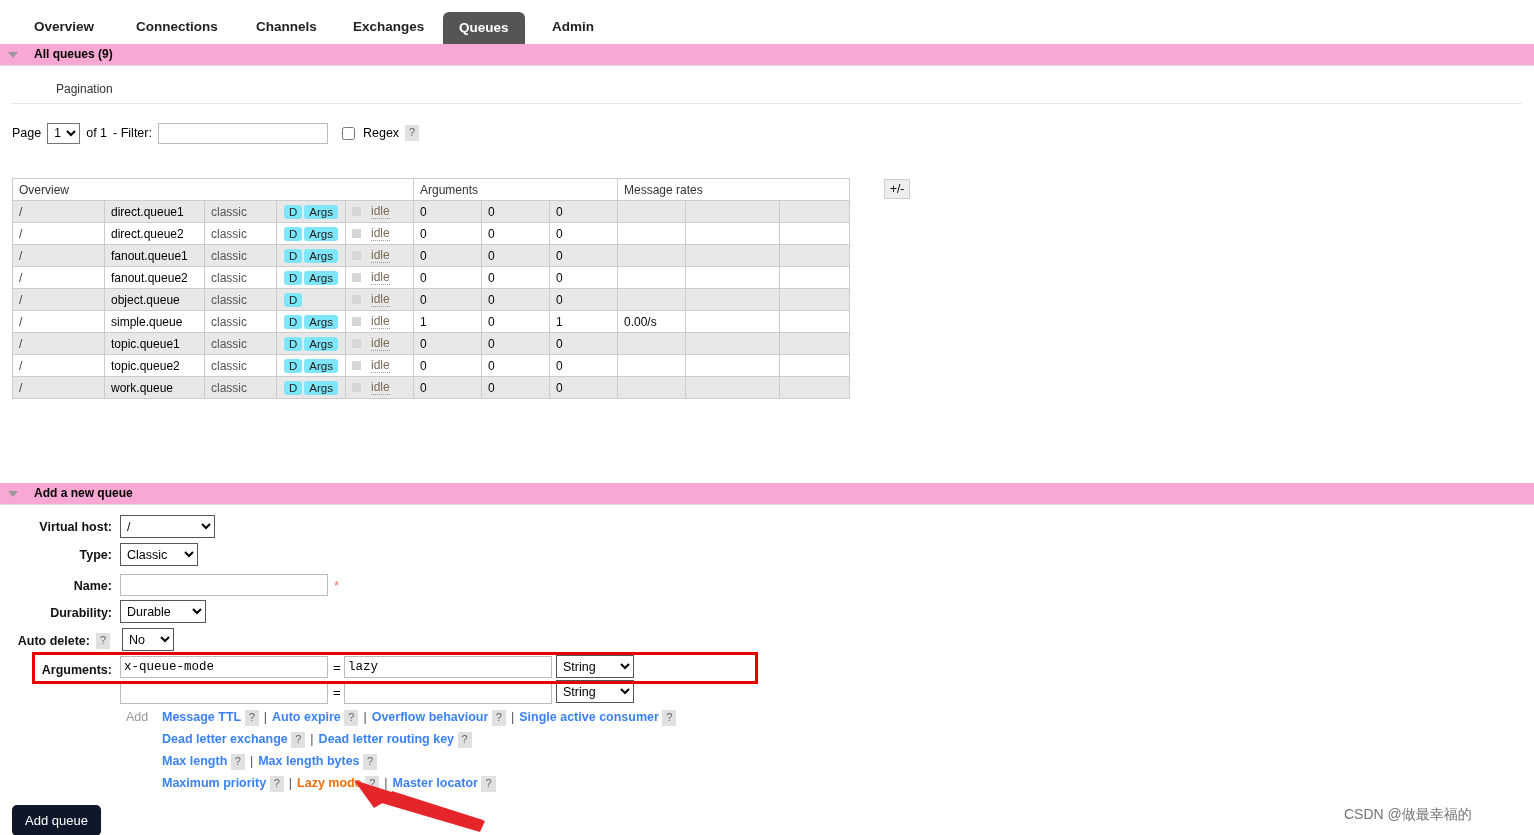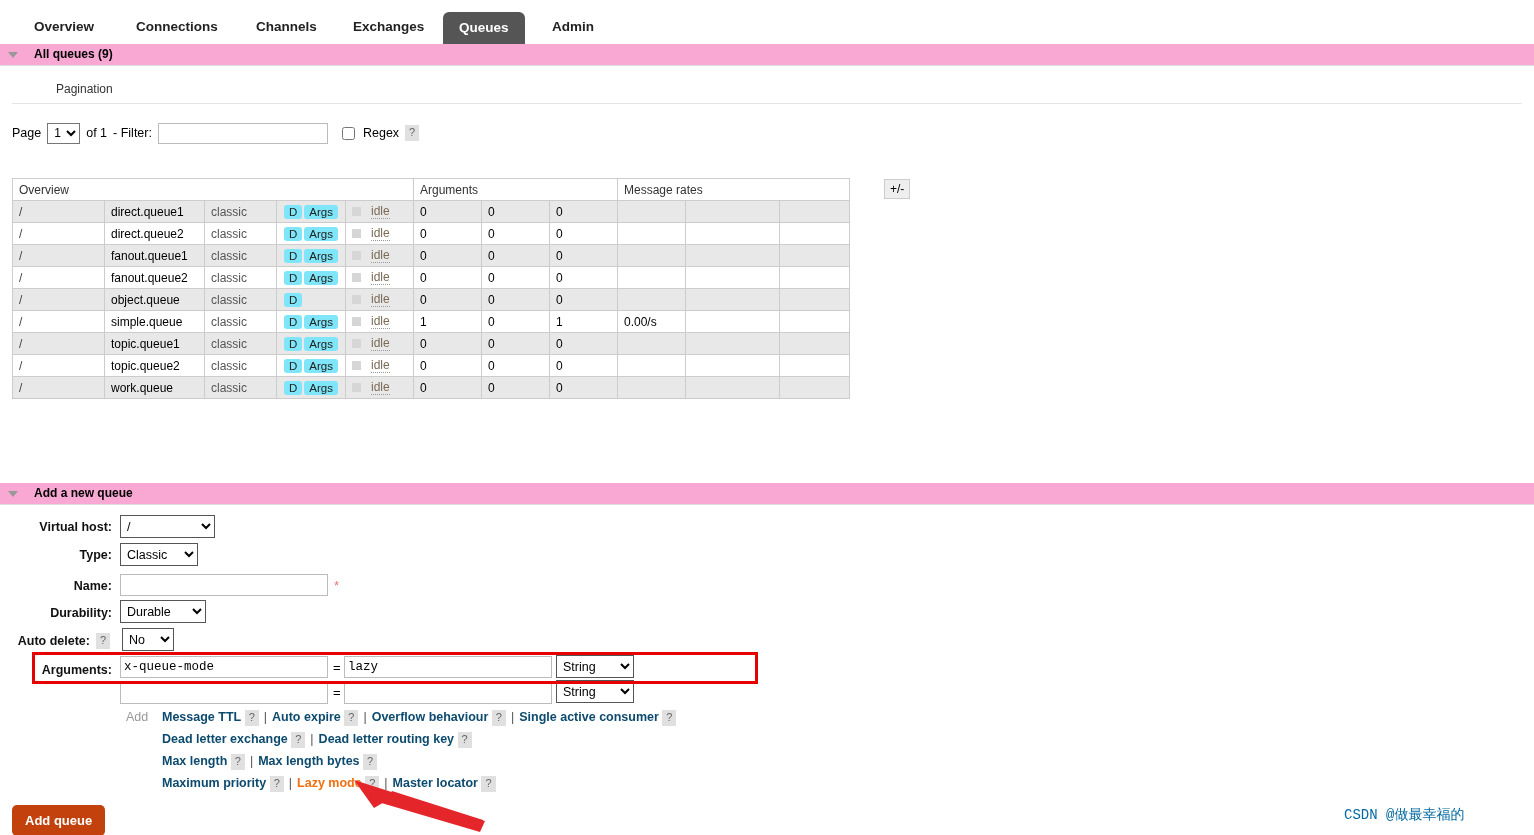--- a/index.html
+++ b/index.html
@@ -171,38 +171,38 @@
     border: 3px solid #e70000;
   }
 
   #preset-links {
     position: absolute; left: 126px; top: 706px;
     font-size: 12.5px; line-height: 22px;
   }
   #preset-links .add-word {
     position: absolute; left: 0; top: 0; color: #999; font-weight: normal;
   }
-  .plink { font-weight: bold; color: #0c4a6e; cursor: pointer; }
+  .plink { font-weight: bold; color: #3b82f6; cursor: pointer; }
   .plink.hl { color: #f07010; }
   .psep { color: #555; margin: 0 5px; }
 
   #add-queue-btn {
     position: absolute; left: 12px; top: 805px;
-    background: #c2410c; color: #fff;
+    background: #0f172a; color: #fff;
     border: none; border-radius: 5px;
     font-family: "Liberation Sans", sans-serif;
-    font-weight: bold; font-size: 13px;
+    font-weight: normal; font-size: 13px;
     padding: 8px 13px; cursor: pointer;
   }
 
   #arrow-annotation { position: absolute; left: 352px; top: 778px; }
   #watermark {
     position: absolute; left: 1344px; top: 806px;
-    color: #0369a1; font-size: 14px;
-    font-family: Liberation Mono, monospace;
+    color: #737373; font-size: 14px;
+    font-family: Liberation Sans, sans-serif;
     white-space: nowrap;
   }
 </style>
 </head>
 <body>
 
 <div id="nav-bar">
     <div class="nav-tab" style="left: 18px;">Overview</div>
     <div class="nav-tab" style="left: 120px;">Connections</div>
     <div class="nav-tab" style="left: 240px;">Channels</div>

